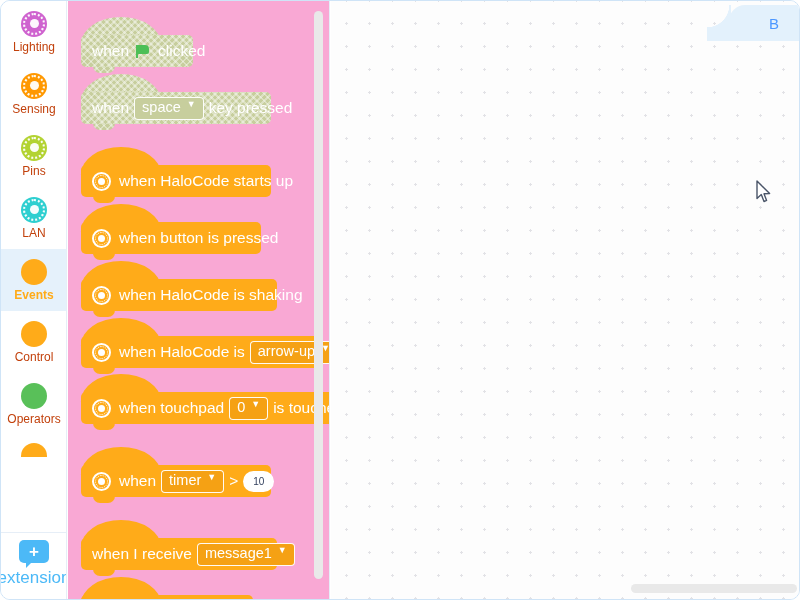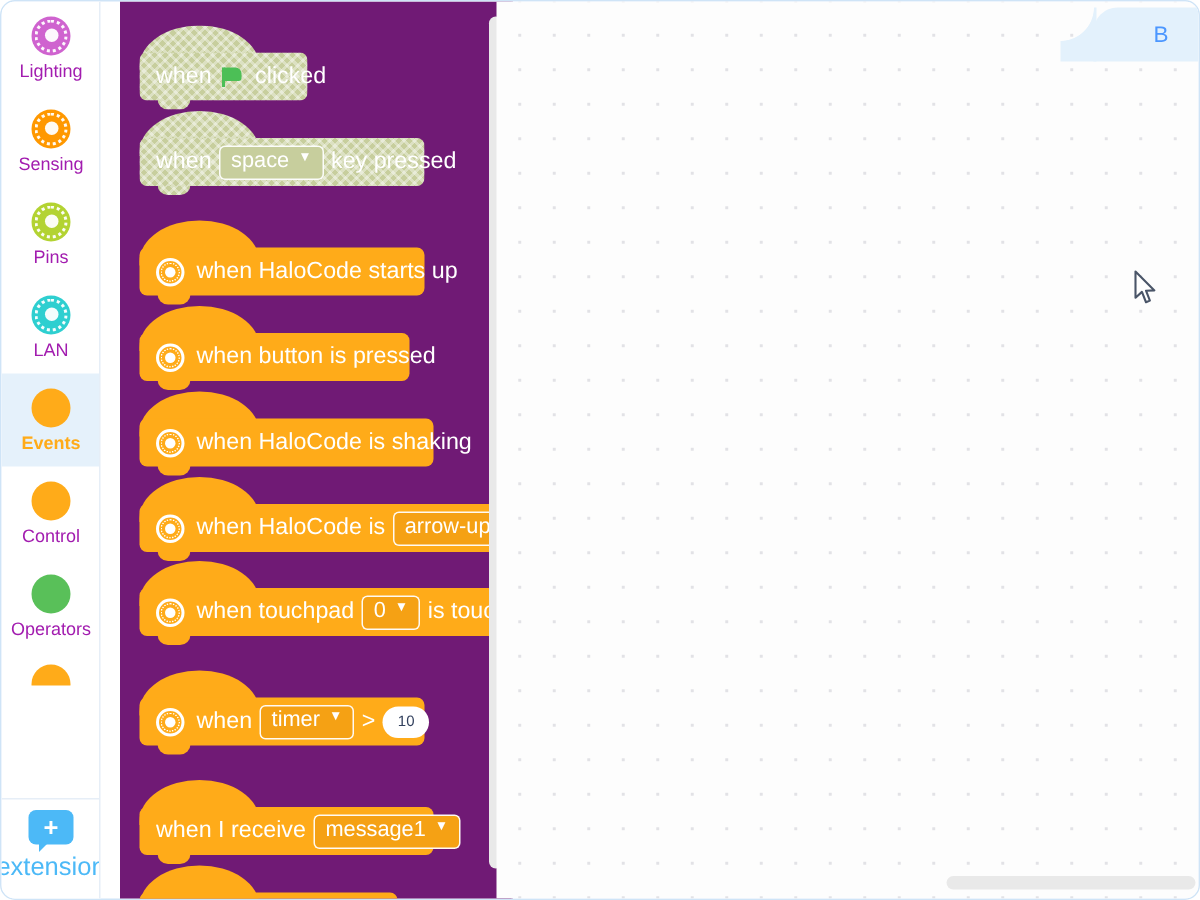--- a/index.html
+++ b/index.html
@@ -36,21 +36,21 @@
     content:""; position:absolute; left:50%; top:50%;
     width:9px; height:9px; margin:-4.5px 0 0 -4.5px; border-radius:50%;
     background:rgba(255,255,255,0.95);
   }
   .cat .cat-icon.ring::after{
     content:""; position:absolute; left:2px; top:2px; right:2px; bottom:2px;
     border-radius:50%;
     border:2px dotted rgba(255,255,255,0.95);
   }
   .cat .cat-label {
-    font-size:12px; color:#a21caf; line-height:14px; text-align:center;
+    font-size:12px; color:#c2410c; line-height:14px; text-align:center;
     white-space:nowrap;
   }
   .cat.selected .cat-label { color:#ffab19; font-weight:bold; }
 
   
   #cat-partial {
     position:relative; width:66px; height:22px; overflow:hidden;
     display:flex; justify-content:center;
   }
   #cat-partial .cat-icon {
@@ -74,23 +74,22 @@
   #ext-icon::after{
     content:""; position:absolute; left:7px; bottom:-5px;
     border-left:6px solid #4cb9f7; border-bottom:6px solid transparent;
   }
   #ext-plus { color:#fff; font-size:17px; font-weight:bold; line-height:17px; }
   #ext-label { font-size:17px; color:#4cb9f7; }
 
   
   #palette {
     position:absolute; left:67px; top:0; width:262px; height:600px;
-    background:#701a75; overflow:hidden;
+    background:#f9a8d4; overflow:hidden;
     border-right:1px solid #e6eef7;
-    margin-left:12px;
   }
   #palette-inner { position:absolute; left:0; top:0; width:262px; }
 
   
   .hatblock { position:absolute; }
   .hatblock .body {
     position:absolute; left:0; bottom:0; height:32px; width:100%;
     border-radius:5px;
     display:flex; align-items:center;
     padding:0 11px;

